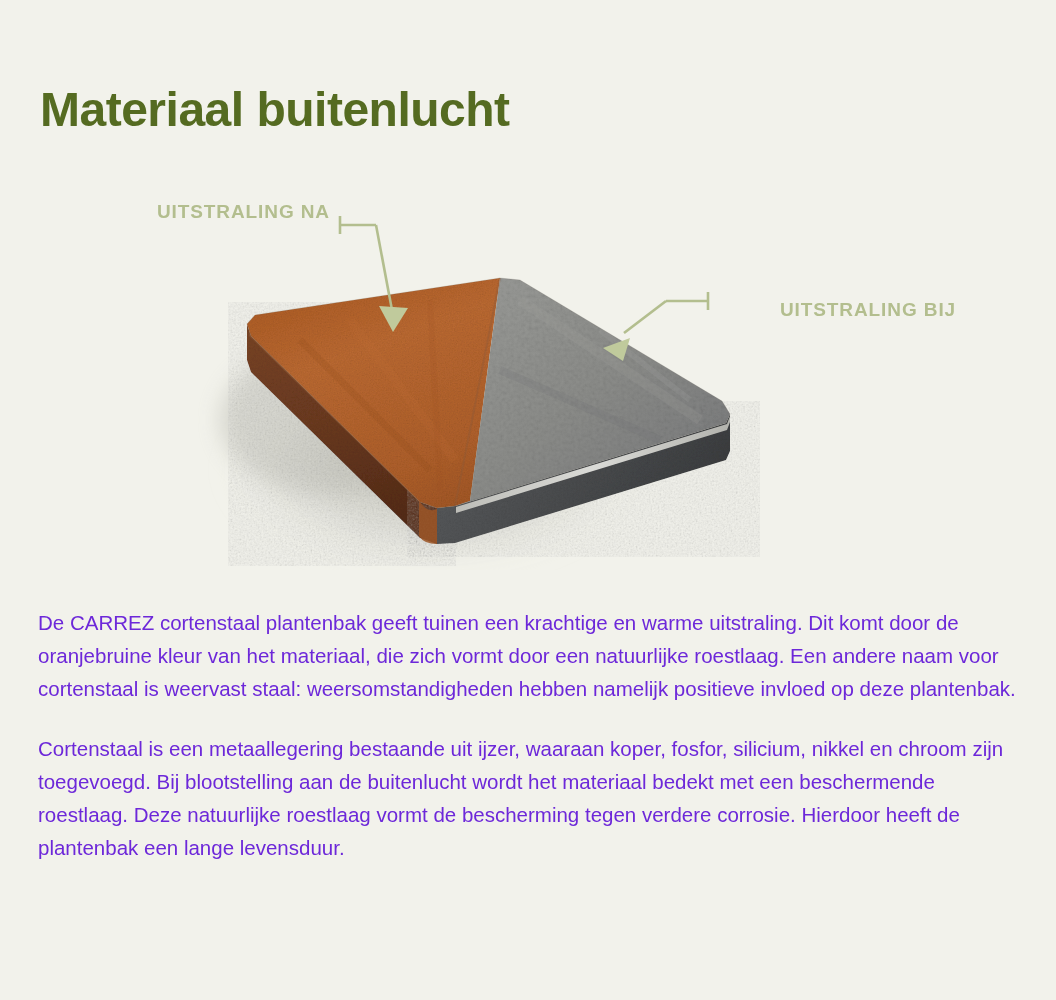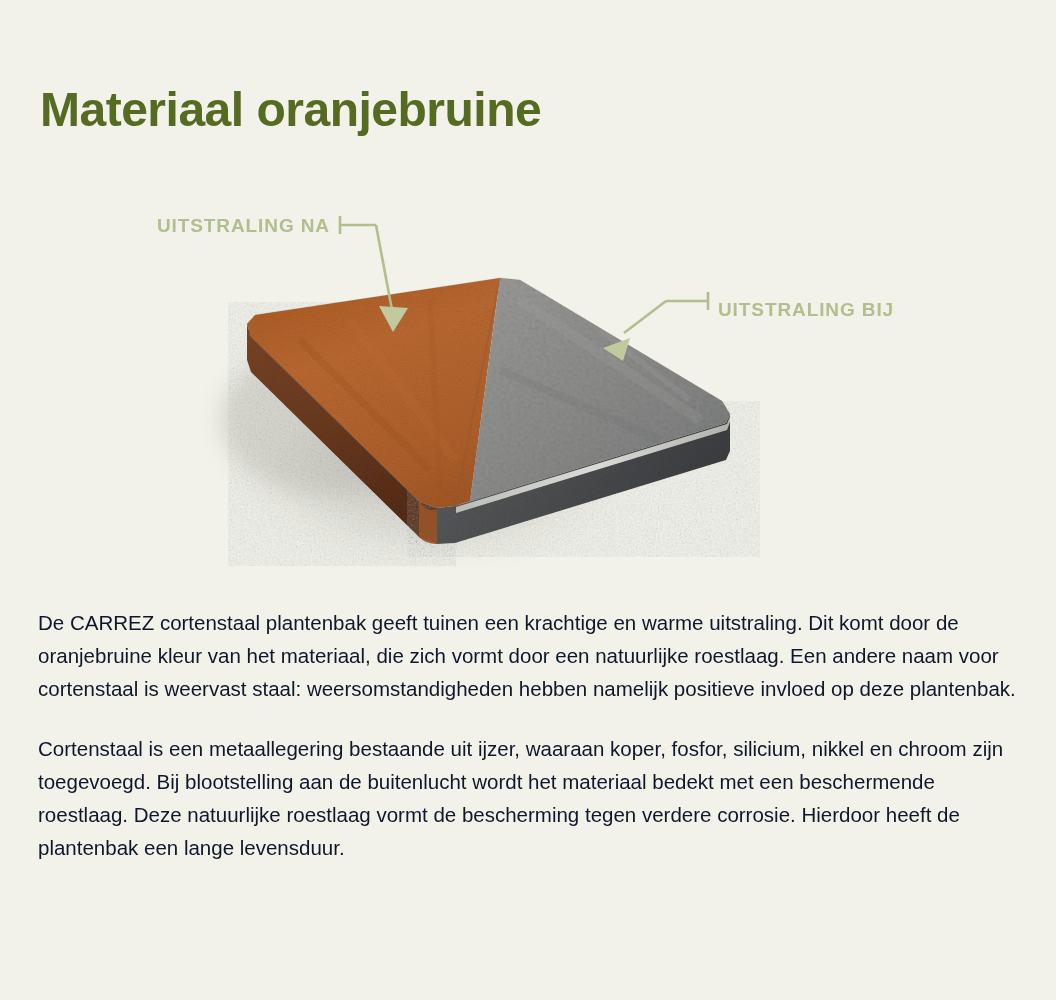--- a/index.html
+++ b/index.html
@@ -45,53 +45,53 @@
     position: absolute;
     font-size: 19px;
     font-weight: bold;
     letter-spacing: 0.9px;
     color: #b3be8e;
     line-height: 1.42;
     text-transform: uppercase;
   }
   .annot-left {
     left: 0;
-    top: 213px;
+    top: 199px;
     width: 330px;
     text-align: right;
   }
   .annot-right {
     left: 718px;
     top: 297px;
     width: 300px;
-    text-align: left;
+    text-align: center;
   }
 
   
   .body-copy {
     position: absolute;
     left: 38px;
     top: 606px;
     width: 990px;
     font-size: 20.5px;
-    color: #0f172a;
+    color: #6d28d9;
     line-height: 1.62;
     font-weight: 300;
   }
   .body-copy p {
     margin: 0 0 26px 0;
   }
   .body-copy p:last-child {
     margin-bottom: 0;
   }
 </style>
 </head>
 <body>
 
-<h1 class="page-title">Materiaal oranjebruine</h1>
+<h1 class="page-title">Materiaal buitenlucht</h1>
 
 <div class="figure">
   <svg width="1056" height="400" viewBox="0 0 1056 400" xmlns="http://www.w3.org/2000/svg">
     <defs>
 
       <linearGradient id="rustTop" x1="0.1" y1="0" x2="0.85" y2="1">
         <stop offset="0" stop-color="#A9571F"></stop>
         <stop offset="0.30" stop-color="#BC6A32"></stop>
         <stop offset="0.62" stop-color="#B0602B"></stop>
         <stop offset="1" stop-color="#8E4A1C"></stop>

